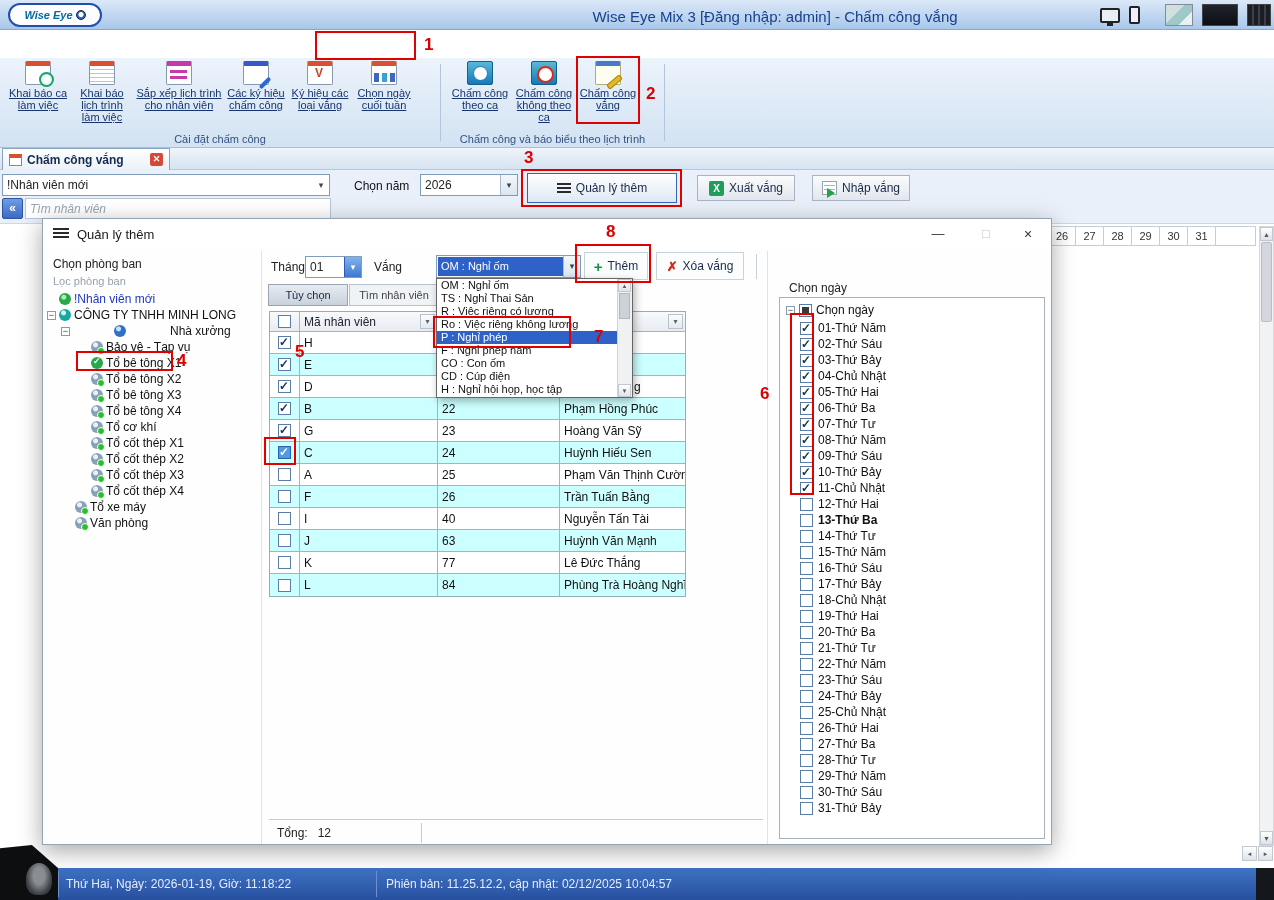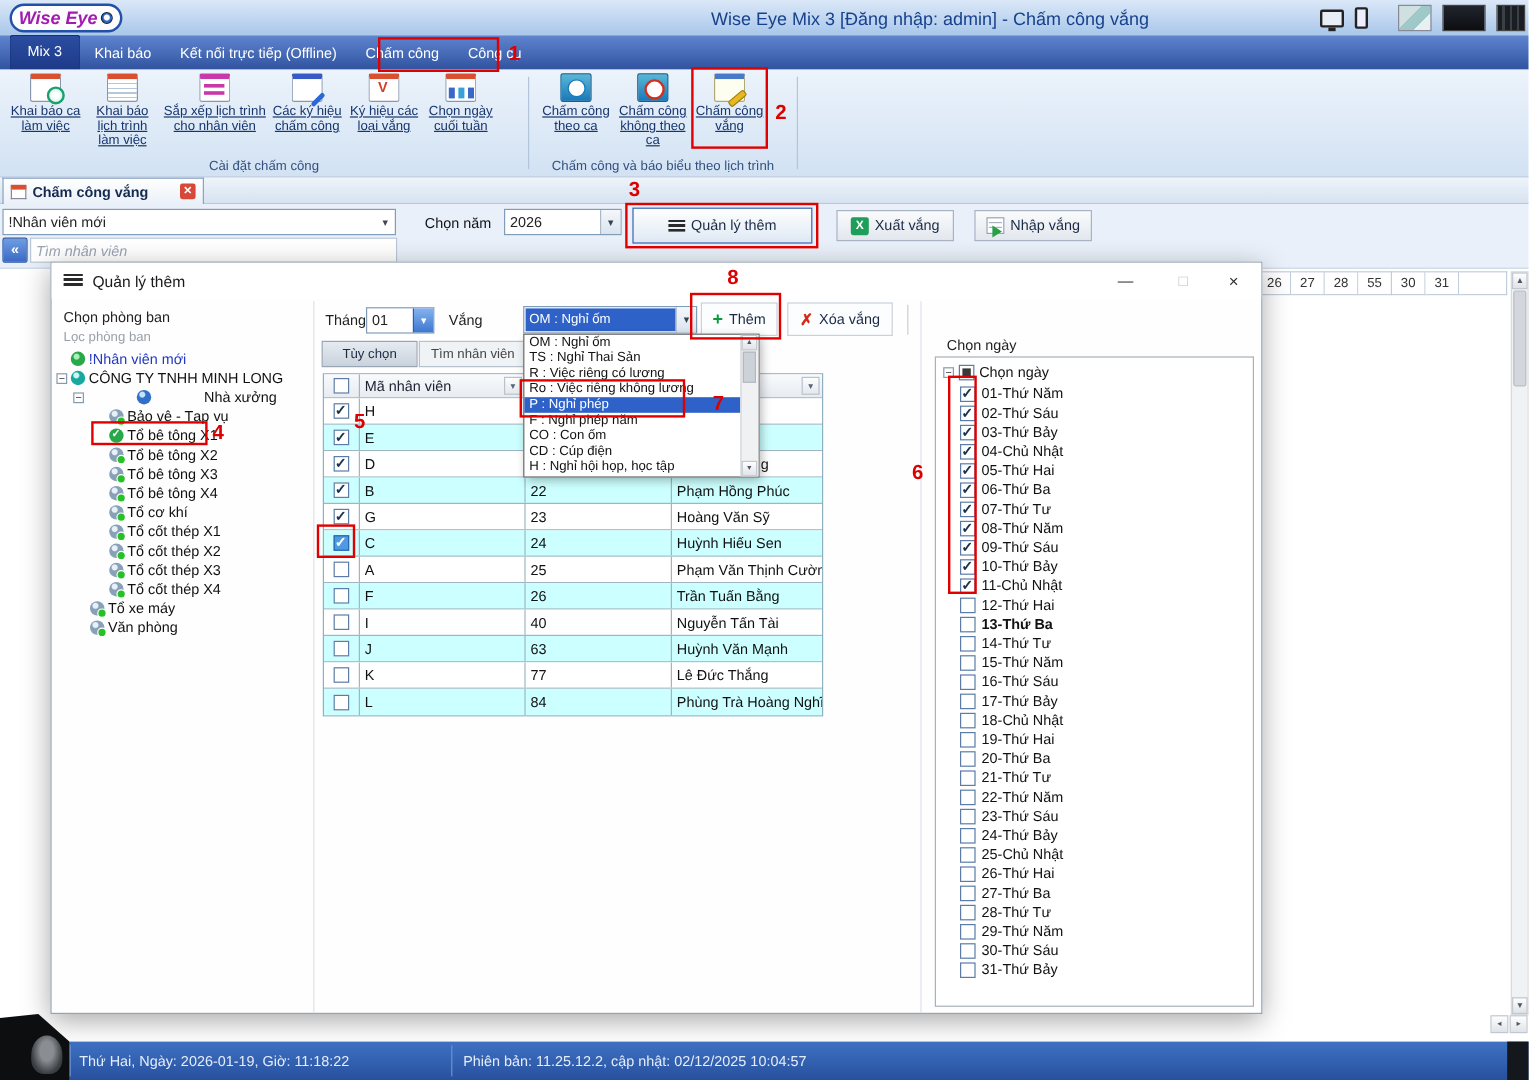--- a/index.html
+++ b/index.html
@@ -2,21 +2,21 @@
 <html><head>
 <meta charset="utf-8">
 <style>
 *{margin:0;padding:0;box-sizing:border-box;}
 body{font-family:"Liberation Sans",sans-serif;font-size:12px;color:#222;background:#fff;}
 #app{position:relative;width:1274px;height:900px;background:#fff;overflow:hidden;}
 
 
 .titlebar{position:absolute;left:0;top:0;width:100%;height:30px;background:linear-gradient(#dbe8f8,#a9c7ea);border-bottom:1px solid #86a7cf;}
 .logo{position:absolute;left:8px;top:3px;width:94px;height:24px;background:#fdfdff;border:2px solid #2050a8;border-radius:12px;display:flex;align-items:center;justify-content:center;gap:3px;}
-.logo-text{font-size:15px;font-weight:bold;font-style:italic;color:#a21caf;white-space:nowrap;}
+.logo-text{font-size:11px;font-weight:bold;font-style:italic;color:#0369a1;white-space:nowrap;}
 .logo-eye{width:10px;height:10px;border-radius:50%;background:radial-gradient(circle at 50% 45%,#fff 0 2px,#2a66c8 3px 5px,#112 5px);border:1px solid #123;}
 .win-title{position:absolute;left:540px;top:8px;width:470px;text-align:center;color:#17418c;font-size:15px;white-space:nowrap;}
 .tb-icons{position:absolute;right:3px;top:1px;height:28px;display:flex;align-items:center;gap:9px;}
 .tbi{display:inline-block;}
 .tbi.monitor{width:20px;height:15px;border:2px solid #222;border-radius:2px;background:#e8eef6;position:relative;}
 .tbi.monitor::after{content:"";position:absolute;left:5px;bottom:-5px;width:6px;height:3px;background:#222;}
 .tbi.phone{width:11px;height:18px;border:2px solid #222;border-radius:2px;background:#eef;margin-right:16px;}
 .tbi.tile1{width:28px;height:22px;background:linear-gradient(135deg,#cfe0e0 0 40%,#9fc8c8 40% 70%,#e8f0f0 70%);border:1px solid #889;}
 .tbi.tile2{width:36px;height:22px;background:linear-gradient(#20242c,#0c0e12);border:1px solid #444;}
 .tbi.tile3{width:24px;height:22px;background:repeating-linear-gradient(90deg,#1a1d22 0 4px,#3a4048 4px 6px);border:1px solid #444;}
@@ -209,29 +209,20 @@
     <div class="win-title">Wise Eye Mix 3 [Đăng nhập: admin] - Chấm công vắng</div>
     <div class="tb-icons">
       <span class="tbi monitor"></span>
       <span class="tbi phone"></span>
       <span class="tbi tile1"></span>
       <span class="tbi tile2"></span>
       <span class="tbi tile3"></span>
     </div>
   </div>
 
-  <div class="menubar">
-    <div class="menu-items" id="menu-items">
-        <div class="menu-item active">Mix 3</div>
-        <div class="menu-item">Khai báo</div>
-        <div class="menu-item">Kết nối trực tiếp (Offline)</div>
-        <div class="menu-item">Chấm công</div>
-        <div class="menu-item">Công cụ</div>
-      </div>
-  </div>
 
   <div class="ribbon">
     <div class="rgroup g1" id="ribbon-group-1">
       <div class="rb-row">
           <div class="rb">
             <span class="ric clock-calendar-icon"></span>
             <span class="rlb">Khai báo ca làm việc</span>
           </div>
           <div class="rb">
             <span class="ric schedule-calendar-icon"></span>
@@ -308,21 +299,21 @@
     <button class="btn import-btn">
       <span class="import-icon"></span>
       <span>Nhập vắng</span>
     </button>
   </div>
 
   <div class="bg-calendar" id="bg-calendar">
       <span class="bg-cell">26</span>
       <span class="bg-cell">27</span>
       <span class="bg-cell">28</span>
-      <span class="bg-cell">55</span>
+      <span class="bg-cell">29</span>
       <span class="bg-cell">30</span>
       <span class="bg-cell">31</span>
       <span class="bg-cell empty"></span>
     </div>
   <div class="vscroll">
     <span class="varr up">▲</span>
     <span class="vthumb"></span>
     <span class="varr down">▼</span>
   </div>
   <div class="hcorner">
@@ -539,20 +530,25 @@
           <div class="trow alt">
             <span class="tc c-check">
               <span class="cb"></span>
             </span>
             <span class="tc c-code">L</span>
             <span class="tc c-num">84</span>
             <span class="tc c-name">Phùng Trà Hoàng Nghĩa</span>
           </div>
         </div>
     </div>
+    <div class="tfoot">
+      <span>Tổng:</span>
+      <span>12</span>
+      <span class="foot-div"></span>
+    </div>
 
     <div class="days-header">Chọn ngày</div>
     <div class="days-box">
       <div class="day-root">
         <span class="expander"></span>
         <span class="cb ind"></span>
         <span>Chọn ngày</span>
       </div>
       <div id="day-list">
           <div class="drow" style="top: 22px;">

